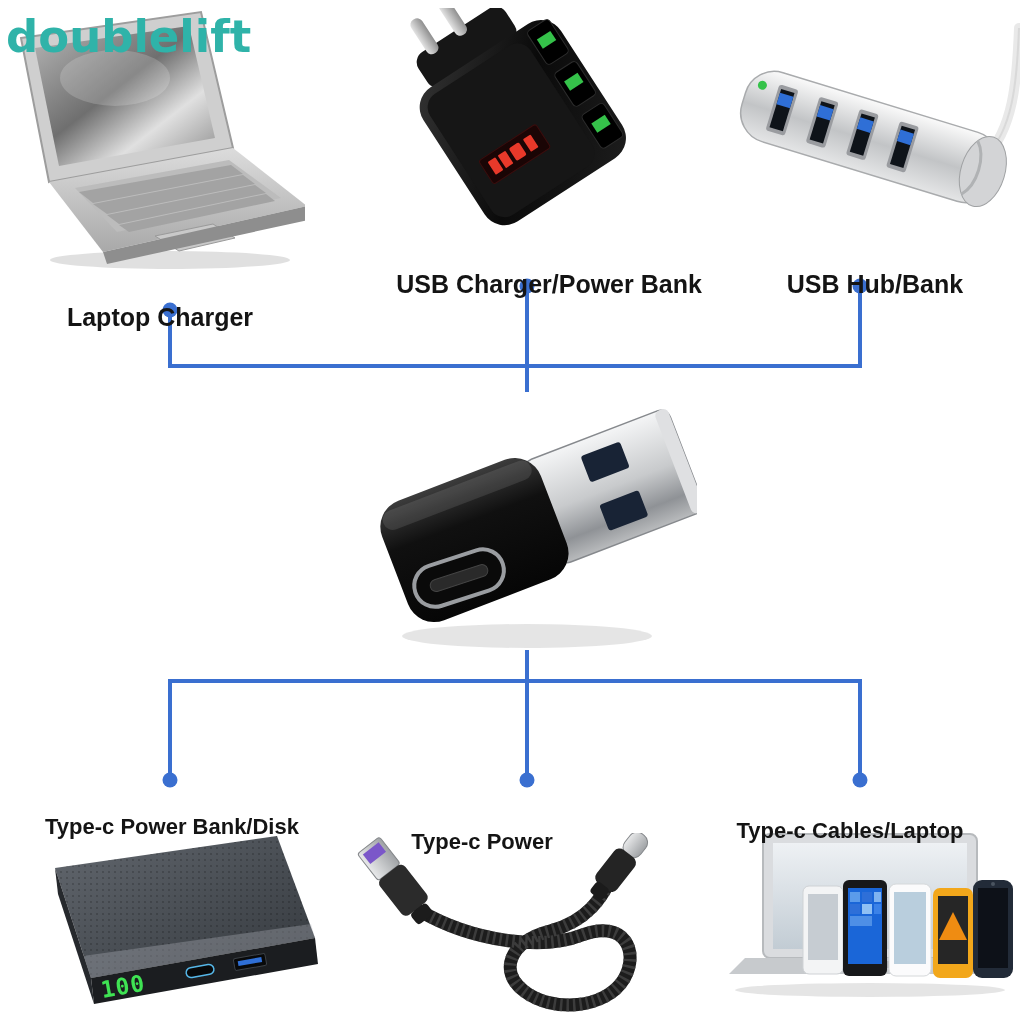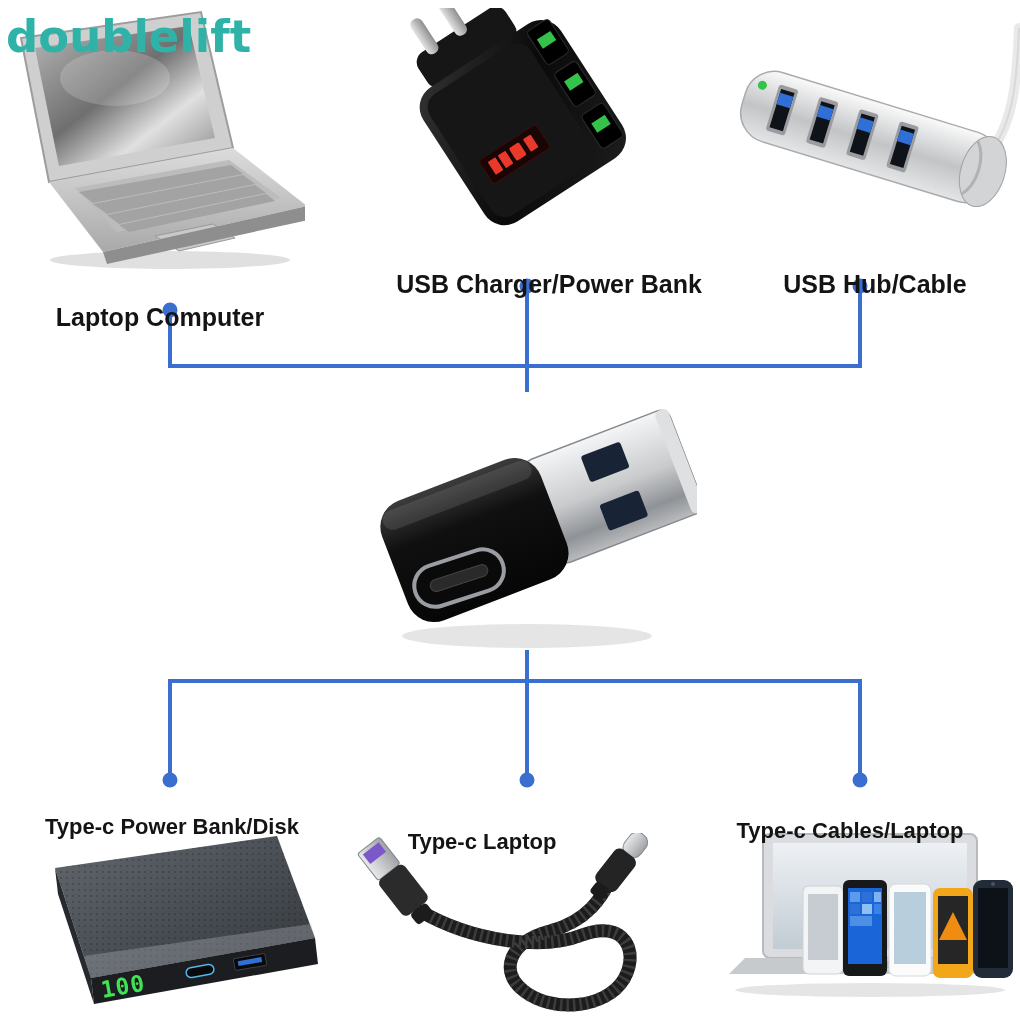--- a/index.html
+++ b/index.html
@@ -166,23 +166,23 @@
           <g>
               <rect x="24" y="-24" width="20" height="48" rx="3" fill="#9a9ca0"></rect>
               <rect x="27" y="-20" width="14" height="40" fill="#0e1319"></rect>
               <rect class="usb-blue" x="27" y="-16" width="14" height="12"></rect>
             </g>
         </g>
       </g>
     </svg>
   </figure>
 
-  <div class="label top lbl-laptop">Laptop Computer</div>
+  <div class="label top lbl-laptop">Laptop Charger</div>
   <div class="label top lbl-charger">USB Charger/Power Bank</div>
-  <div class="label top lbl-hub">USB Hub/Cable</div>
+  <div class="label top lbl-hub">USB Hub/Bank</div>
 
   <figure class="photo ph-adapter">
     <svg viewBox="0 0 345 268">
       <defs>
         <linearGradient id="adShell" x1="0" y1="0" x2="0" y2="1">
           <stop offset="0" stop-color="#f4f5f6"></stop>
             <stop offset="0.5" stop-color="#c8cacc"></stop>
           <stop offset="0.8" stop-color="#8f9296"></stop>
             <stop offset="1" stop-color="#b9bbbd"></stop>
         </linearGradient>
@@ -202,21 +202,21 @@
         <rect x="-146" y="-58" width="158" height="20" rx="10" fill="#ffffff" opacity="0.10"></rect>
         <g transform="translate(-95,30) rotate(3)">
           <rect x="-46" y="-21" width="92" height="42" rx="21" fill="#0a0a0a" stroke="#9a9da1" stroke-width="4"></rect>
           <rect x="-30" y="-6" width="60" height="12" rx="6" fill="#2a2a2a" stroke="#444444"></rect>
         </g>
       </g>
     </svg>
   </figure>
 
   <div class="label bottom lbl-powerbank">Type-c Power Bank/Disk</div>
-  <div class="label bottom lbl-cables">Type-c Laptop</div>
+  <div class="label bottom lbl-cables">Type-c Power</div>
   <div class="label bottom lbl-phone">Type-c Cables/Laptop</div>
 
   <figure class="photo ph-powerbank">
     <svg viewBox="0 0 290 192">
       <defs>
         <linearGradient id="pbTop" x1="0" y1="0" x2="1" y2="1">
           <stop offset="0" stop-color="#63686f"></stop>
             <stop offset="0.5" stop-color="#4a4f55"></stop>
           <stop offset="1" stop-color="#33373c"></stop>
         </linearGradient>

